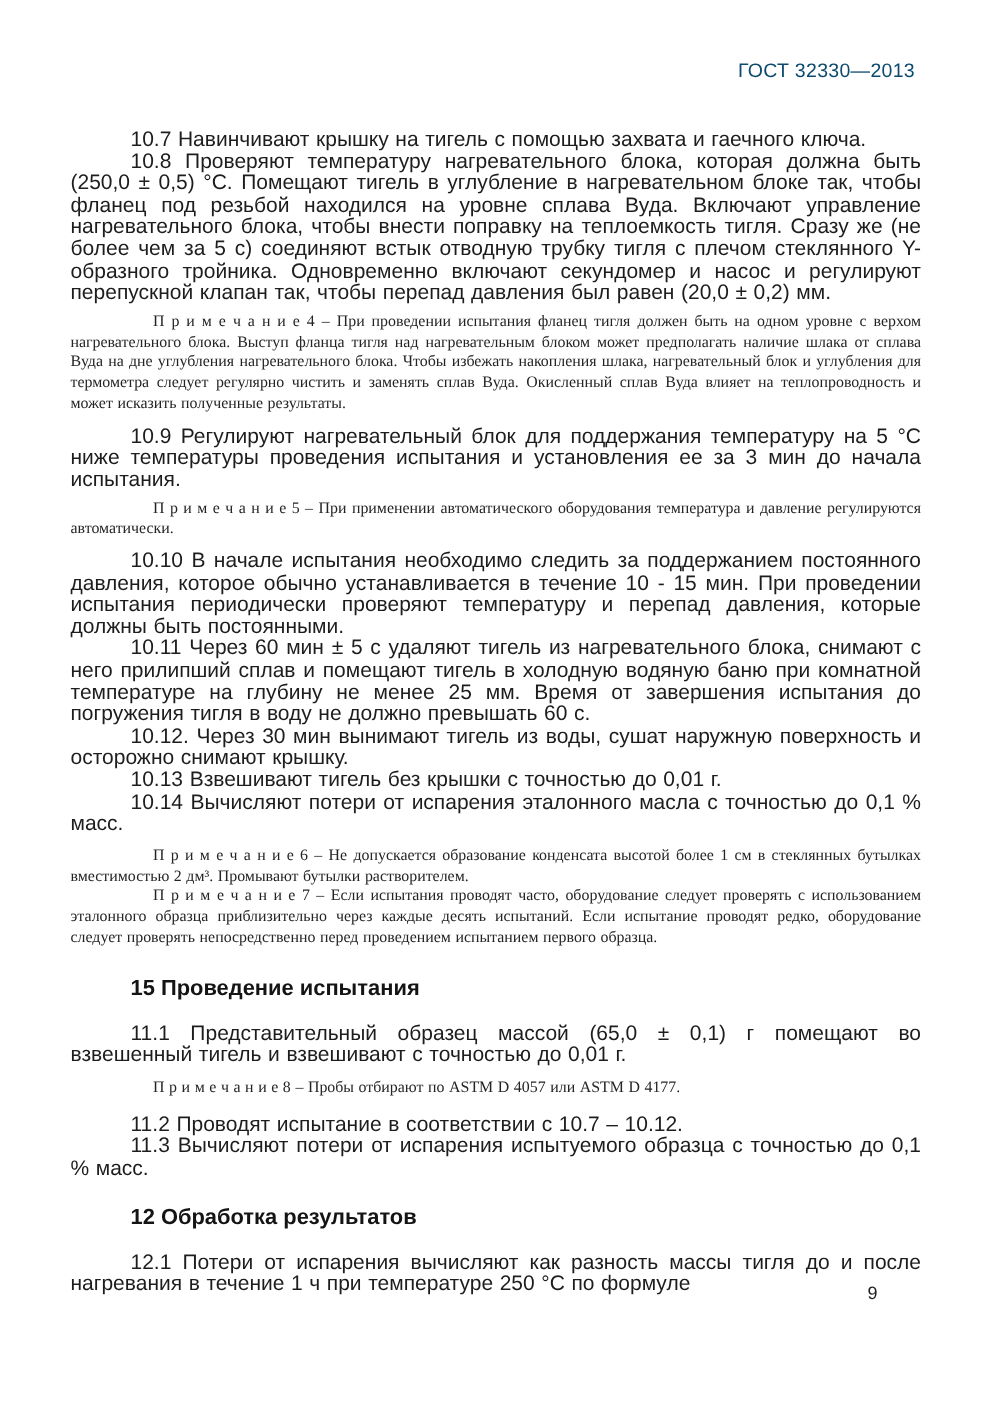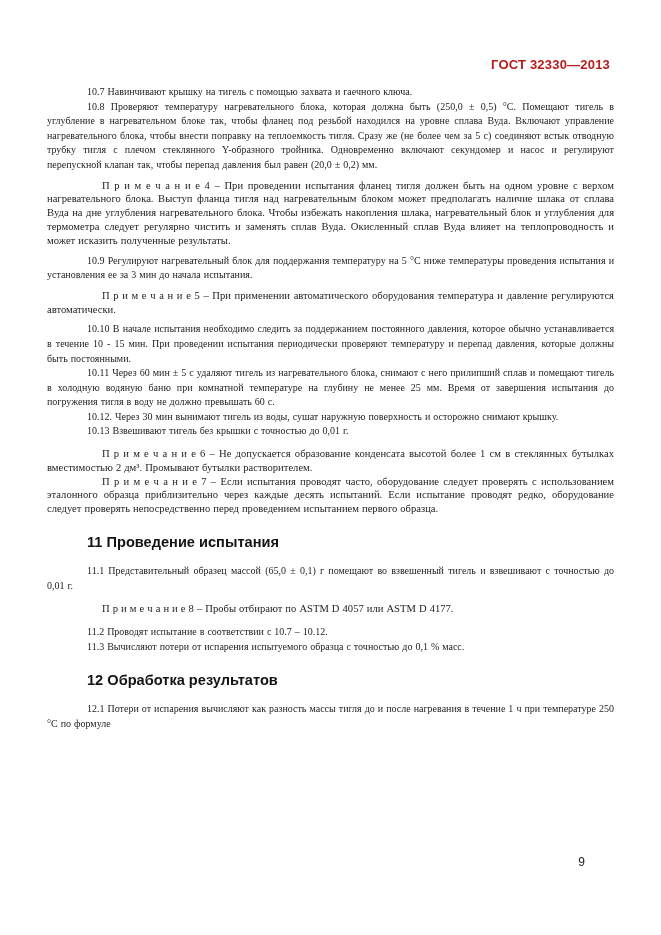--- a/index.html
+++ b/index.html
@@ -2,32 +2,31 @@
 <html><head>
 <meta charset="utf-8">
 <style>
   html, body { margin:0; padding:0; background:#ffffff; }
   .page {
     width:661px; height:935px; position:relative; overflow:hidden;
     background:#ffffff; color:#1d1d1d;
     font-family:"Liberation Sans","DejaVu Sans",sans-serif;
   }
   .doc-header {
-    position:absolute; top:57px; left:47px; right:51px;
-    text-align:right; font-weight:700; font-size:13px; letter-spacing:0.2px;
-    color:#b91c1c;
+    position:absolute; top:39px; left:47px; right:51px;
+    text-align:right; font-weight:400; font-size:13px; letter-spacing:0.2px;
+    color:#0c4a6e;
   }
   .content {
     position:absolute; top:85px; left:47px; width:567px;
   }
   p.body {
-    margin:0; font-size:10px; line-height:14.6px;
+    margin:0; font-size:14px; line-height:14.6px;
     text-align:justify; text-indent:40px; color:#1d1d1d;
     word-spacing:0.5px;
-    font-family:Liberation Serif, serif;
   }
   p.note {
     margin:6px 0; font-size:10.6px; line-height:13.8px;
     text-align:justify; text-indent:55px; color:#242424;
     word-spacing:0.4px;
     font-family:Liberation Serif, serif;
   }
   h2.sect {
     margin:17px 0 13px 0; font-size:14.6px; line-height:18px;
     font-weight:700; text-indent:40px; color:#141414;
@@ -48,23 +47,24 @@
   <div class="content">
     <p class="body">10.7 Навинчивают крышку на тигель с помощью захвата и гаечного ключа.</p>
     <p class="body">10.8 Проверяют температуру нагревательного блока, которая должна быть (250,0 ± 0,5) °С. Помещают тигель в углубление в нагревательном блоке так, чтобы фланец под резьбой находился на уровне сплава Вуда. Включают управление нагревательного блока, чтобы внести поправку на теплоемкость тигля. Сразу же (не более чем за 5 с) соединяют встык отводную трубку тигля с плечом стеклянного Y-образного тройника. Одновременно включают секундомер и насос и регулируют перепускной клапан так, чтобы перепад давления был равен (20,0 ± 0,2) мм.</p>
     <p class="note">П р и м е ч а н и е   4  – При проведении испытания фланец тигля должен быть на одном уровне с верхом нагревательного блока. Выступ фланца тигля над нагревательным блоком может предполагать наличие шлака от сплава Вуда на дне углубления нагревательного блока. Чтобы избежать накопления шлака, нагревательный блок и углубления для термометра следует регулярно чистить и заменять сплав Вуда. Окисленный сплав Вуда влияет на теплопроводность и может исказить полученные результаты.</p>
     <p class="body" style="margin-top:6px;">10.9 Регулируют нагревательный блок для поддержания температуру на 5 °С ниже температуры проведения испытания и установления ее за 3 мин до начала испытания.</p>
     <p class="note">П р и м е ч а н и е   5  – При применении автоматического оборудования температура и давление регулируются автоматически.</p>
     <p class="body" style="margin-top:6px;">10.10 В начале испытания необходимо следить за поддержанием постоянного давления, которое обычно устанавливается в течение 10 - 15 мин. При проведении испытания периодически проверяют температуру и перепад давления, которые должны быть постоянными.</p>
     <p class="body">10.11 Через 60 мин ± 5 с удаляют тигель из нагревательного блока, снимают с него прилипший сплав и помещают тигель в холодную водяную баню при комнатной температуре на глубину не менее 25 мм. Время от завершения испытания до погружения тигля в воду не должно превышать 60 с.</p>
     <p class="body">10.12. Через 30 мин вынимают тигель из воды, сушат наружную поверхность и осторожно снимают крышку.</p>
     <p class="body">10.13 Взвешивают тигель без крышки с точностью до 0,01 г.</p>
+    <p class="body">10.14 Вычисляют потери от испарения эталонного масла с точностью до 0,1 % масс.</p>
     <p class="note" style="margin-top:8px; margin-bottom:0;">П р и м е ч а н и е   6  – Не допускается образование конденсата высотой более 1 см в стеклянных бутылках вместимостью 2 дм³. Промывают бутылки растворителем.</p>
     <p class="note" style="margin-top:0;">П р и м е ч а н и е   7   – Если испытания проводят часто, оборудование следует проверять с использованием эталонного образца приблизительно через каждые десять испытаний. Если испытание проводят редко, оборудование следует проверять непосредственно перед проведением испытанием первого образца.</p>
-    <h2 class="sect">11 Проведение испытания</h2>
+    <h2 class="sect">15 Проведение испытания</h2>
     <p class="body">11.1 Представительный образец массой (65,0 ± 0,1) г помещают во взвешенный тигель и взвешивают с точностью до 0,01 г.</p>
     <p class="note" style="margin:9px 0;">П р и м е ч а н и е   8 – Пробы отбирают по ASTM D 4057 или  ASTM D 4177.</p>
     <p class="body">11.2 Проводят испытание в соответствии с 10.7 – 10.12.</p>
     <p class="body">11.3 Вычисляют потери от испарения испытуемого образца с точностью до 0,1 % масс.</p>
     <h2 class="sect">12 Обработка результатов</h2>
     <p class="body">12.1 Потери от испарения вычисляют как разность массы тигля до и после нагревания в течение 1 ч при температуре 250 °С по формуле</p>
   </div>
 
   <div class="page-number">9</div>
 

